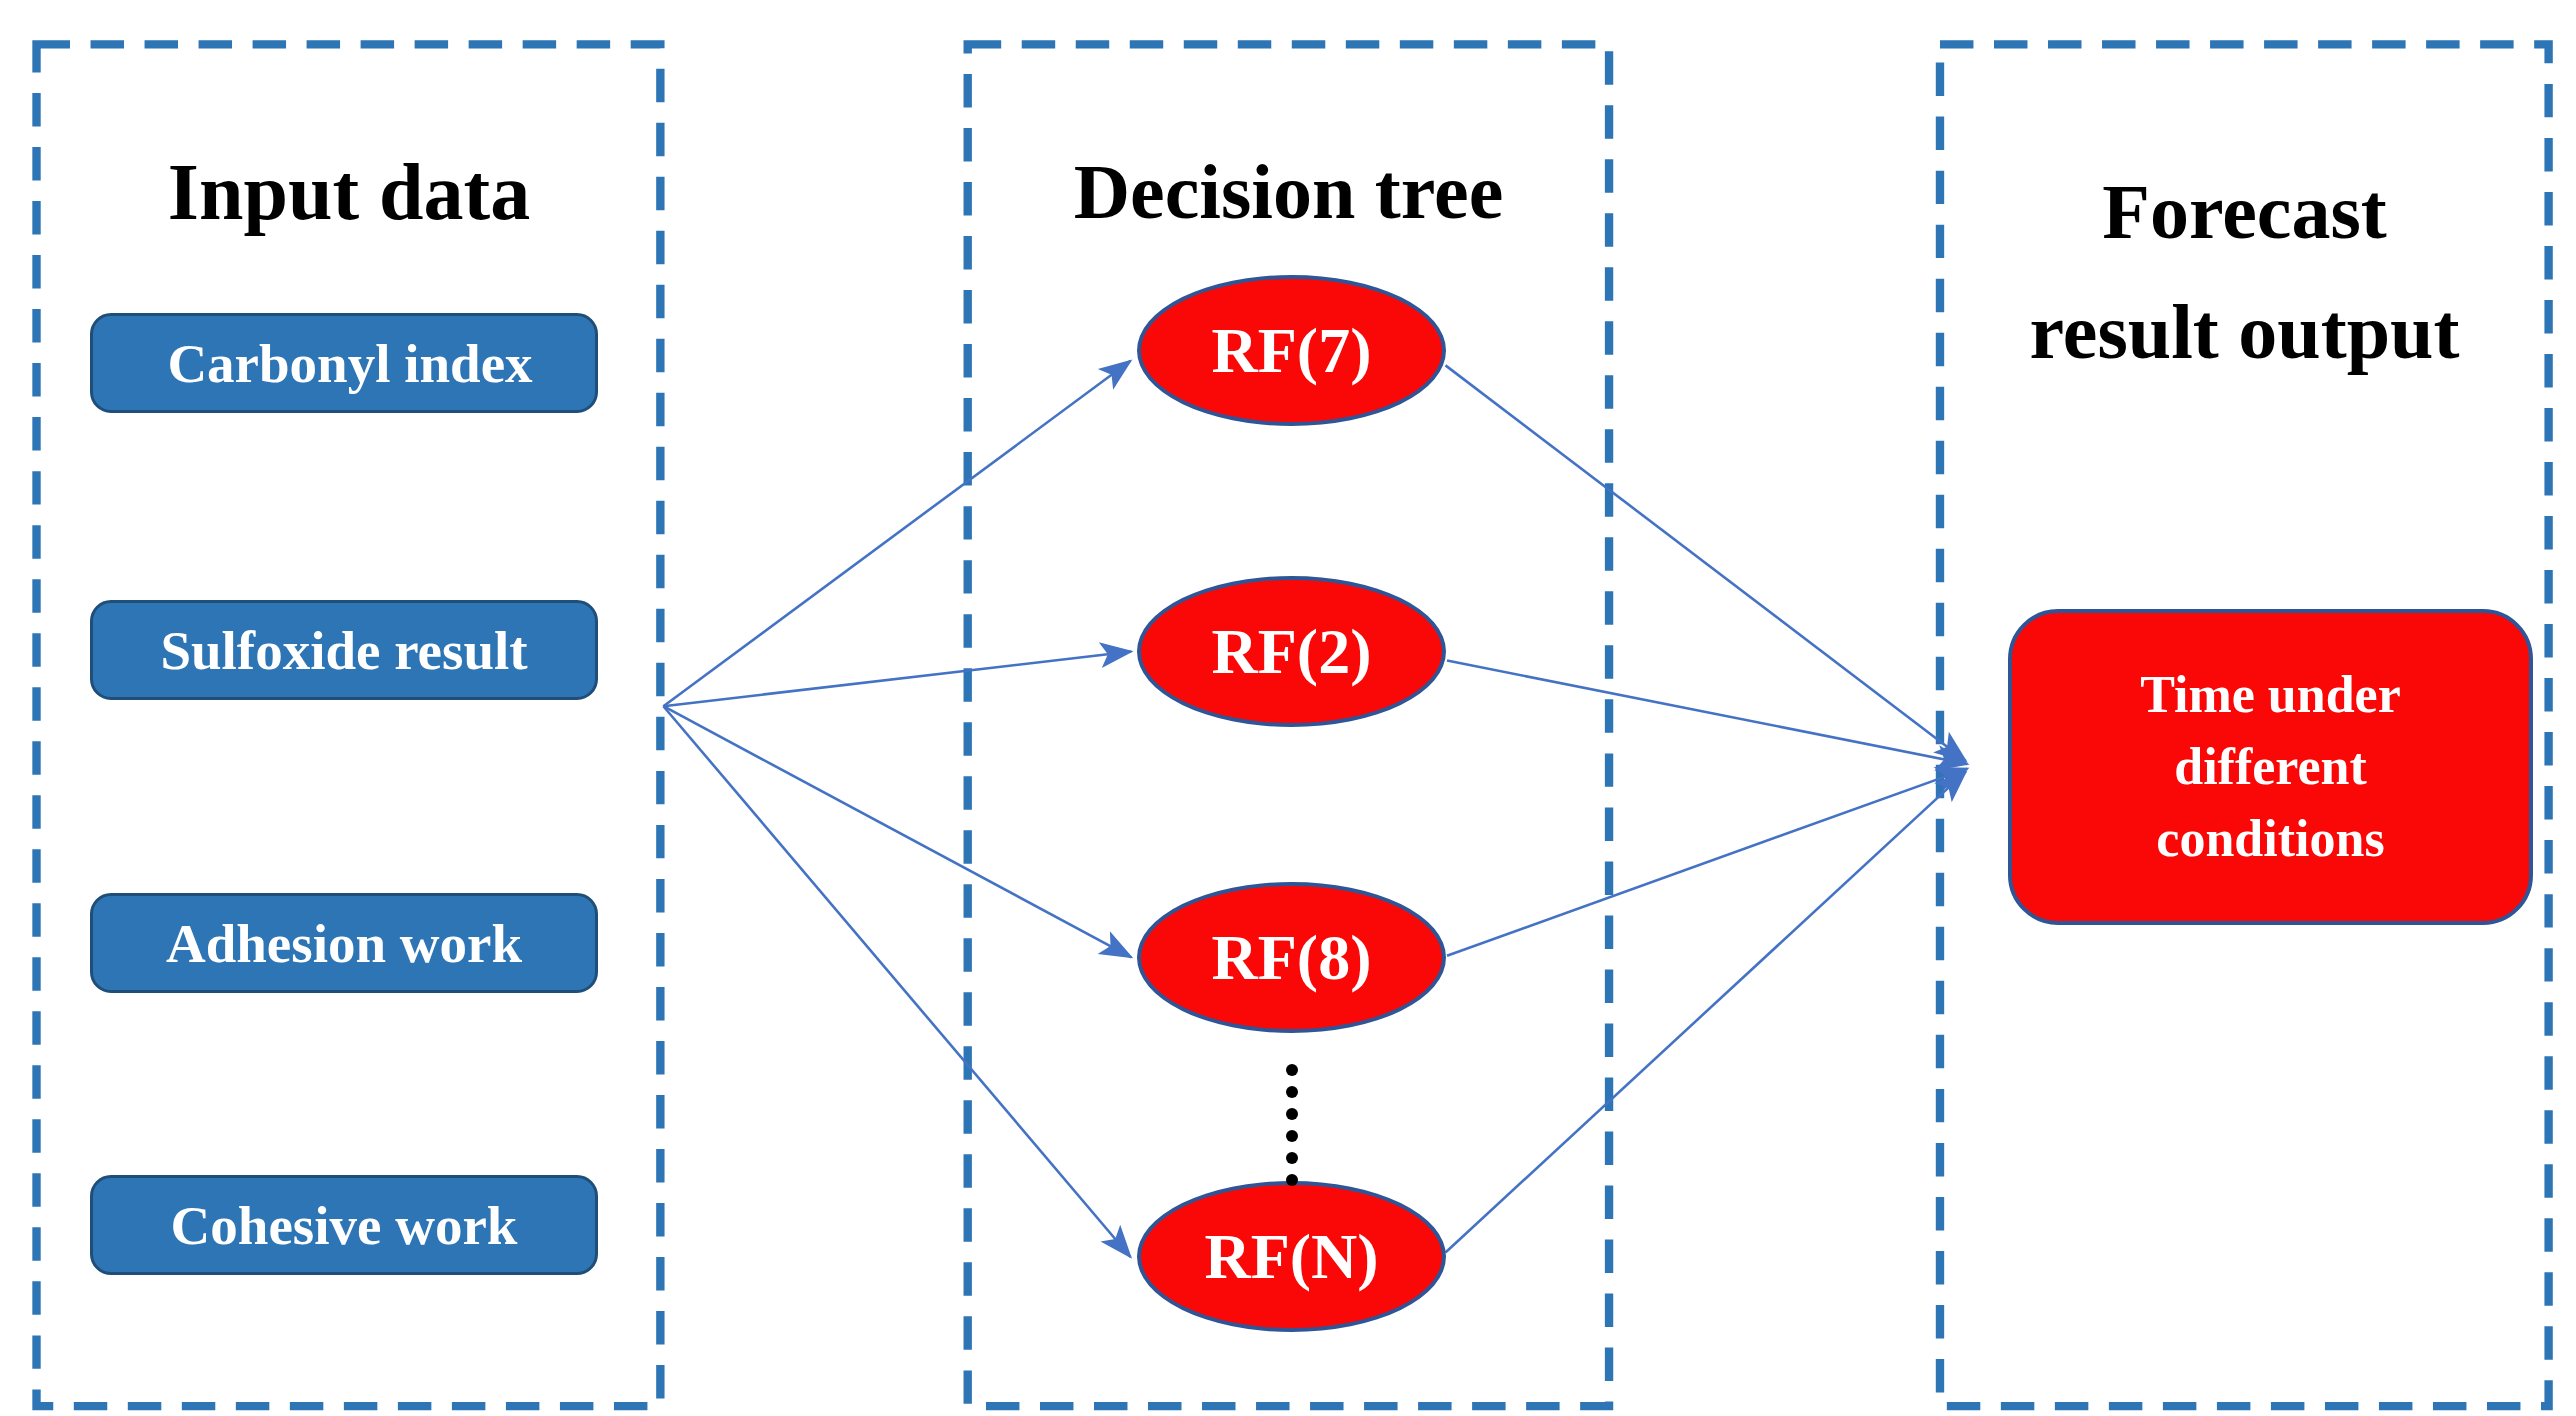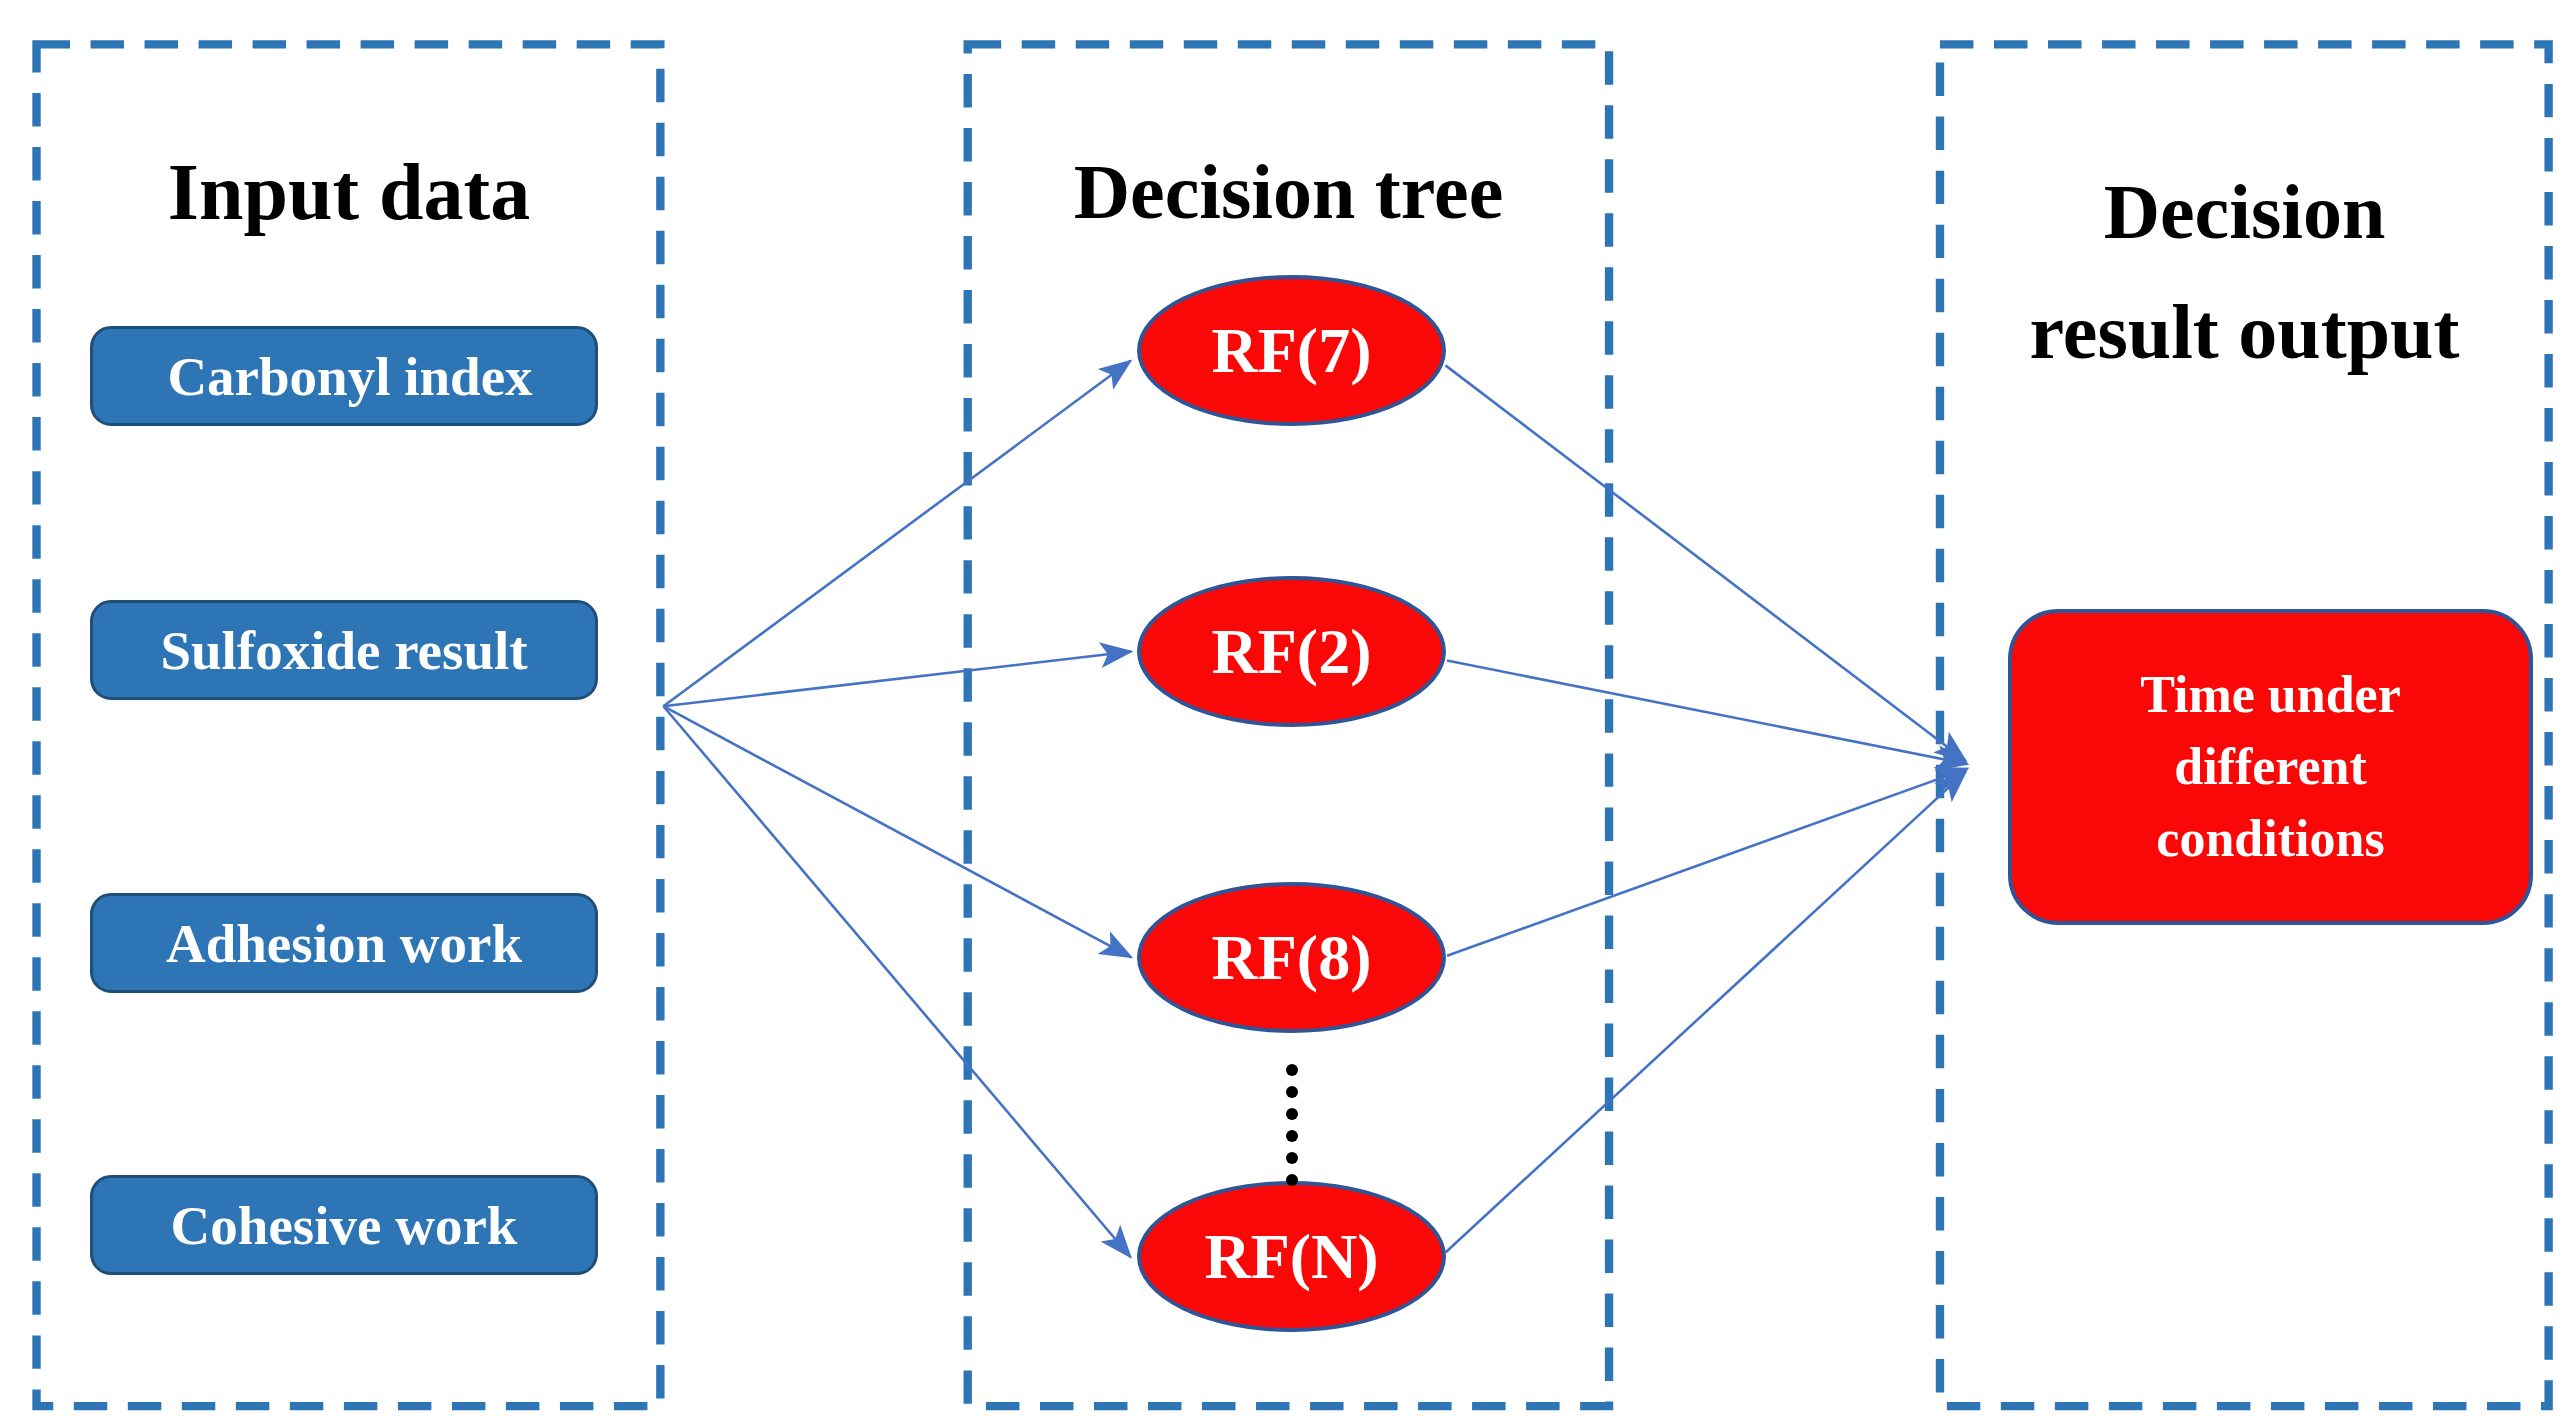--- a/index.html
+++ b/index.html
@@ -38,21 +38,21 @@
     position:absolute;
     left:90px;width:508px;height:100px;
     background:var(--input-box-fill);
     border:3px solid var(--input-box-border);
     border-radius:21px;
     box-sizing:border-box;
     display:flex;align-items:center;justify-content:center;
     color:var(--text-on-fill);
     font-weight:700;font-size:55px;
   }
-  .b1{top:326px;padding-left:12px;} .b2{top:600px;} .b3{top:893px;} .b4{top:1175px;}
+  .b1{top:313px;padding-left:12px;} .b2{top:600px;} .b3{top:893px;} .b4{top:1175px;}
 
   .rf-node{
     position:absolute;
     left:1137px;width:309px;height:151px;
     background:var(--node-fill);
     border:4.6px solid var(--node-border);
     border-radius:50%;
     box-sizing:border-box;
     display:flex;align-items:center;justify-content:center;
     color:var(--text-on-fill);
@@ -116,21 +116,21 @@
       <line x1="1900" y1="480" x2="2584" y2="1000" marker-end="url(#ah)"></line>
       <line x1="1902" y1="868" x2="2586" y2="1004" marker-end="url(#ah)"></line>
       <line x1="1902" y1="1256" x2="2586" y2="1010" marker-end="url(#ah)"></line>
       <line x1="1900" y1="1646" x2="2584" y2="1014" marker-end="url(#ah)"></line>
     </g>
   </svg>
 
   <div class="panel-title t-input">Input data</div>
   <div class="panel-title t-decision">Decision tree</div>
   <div class="panel-title t-forecast">
-    <div>Decision</div>
+    <div>Forecast</div>
     <div>result output</div>
   </div>
 
   <div class="input-box b1">Carbonyl index</div>
   <div class="input-box b2">Sulfoxide result</div>
   <div class="input-box b3">Adhesion work</div>
   <div class="input-box b4">Cohesive work</div>
 
   <div class="rf-node n1">RF(7)</div>
   <div class="rf-node n2">RF(2)</div>

